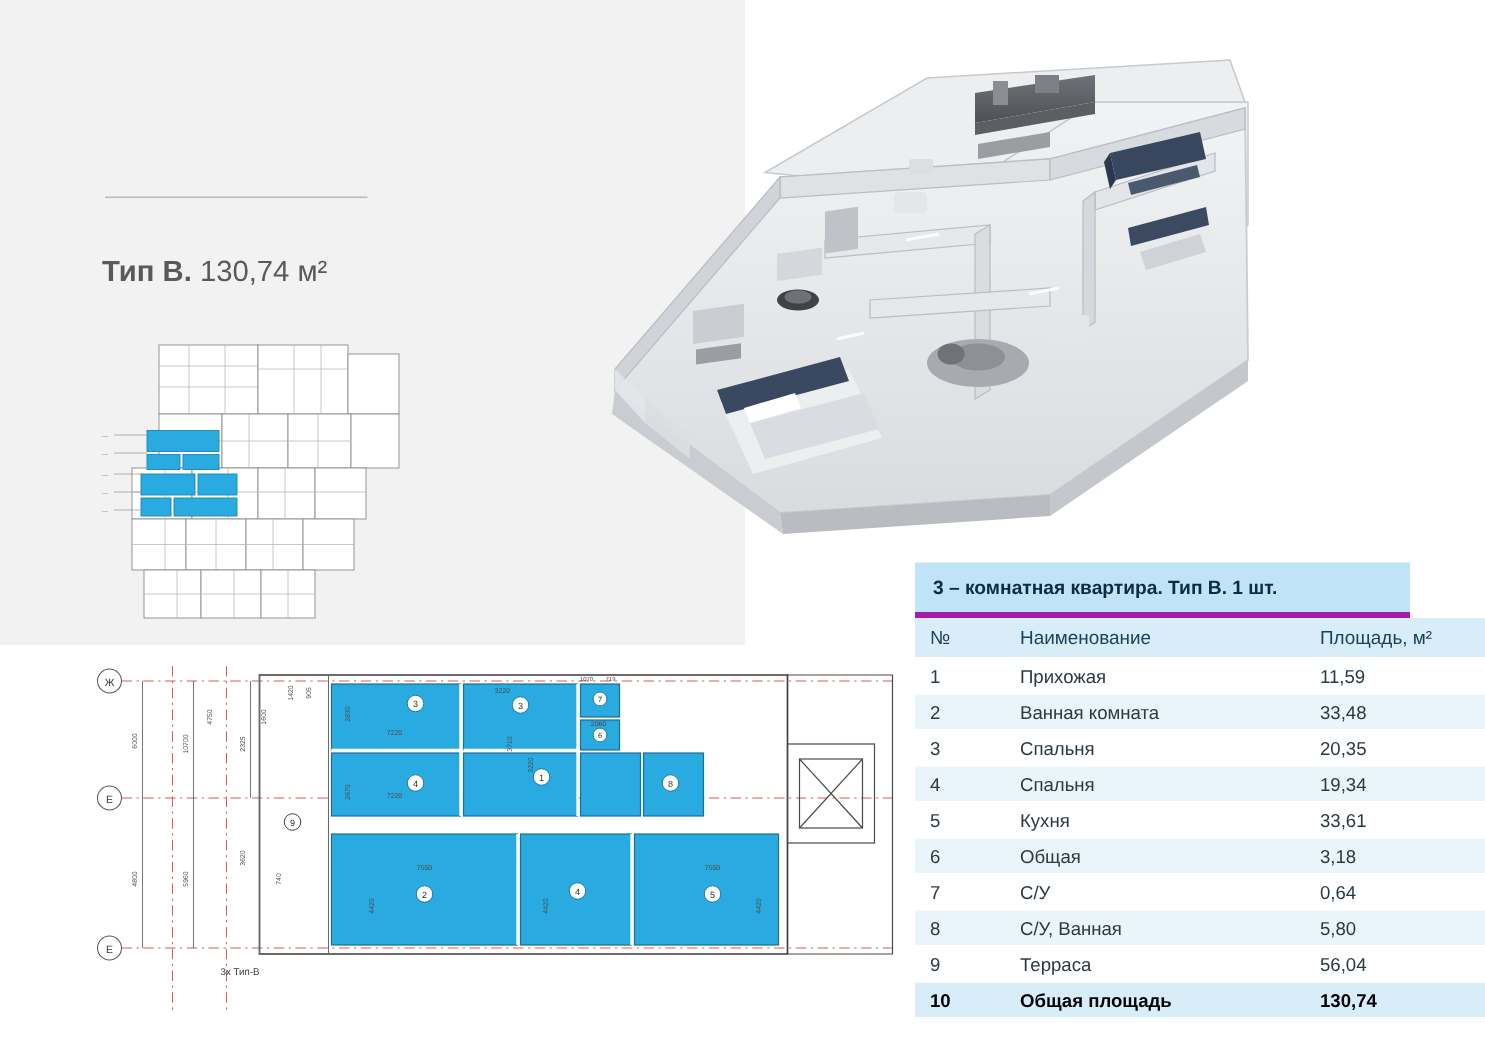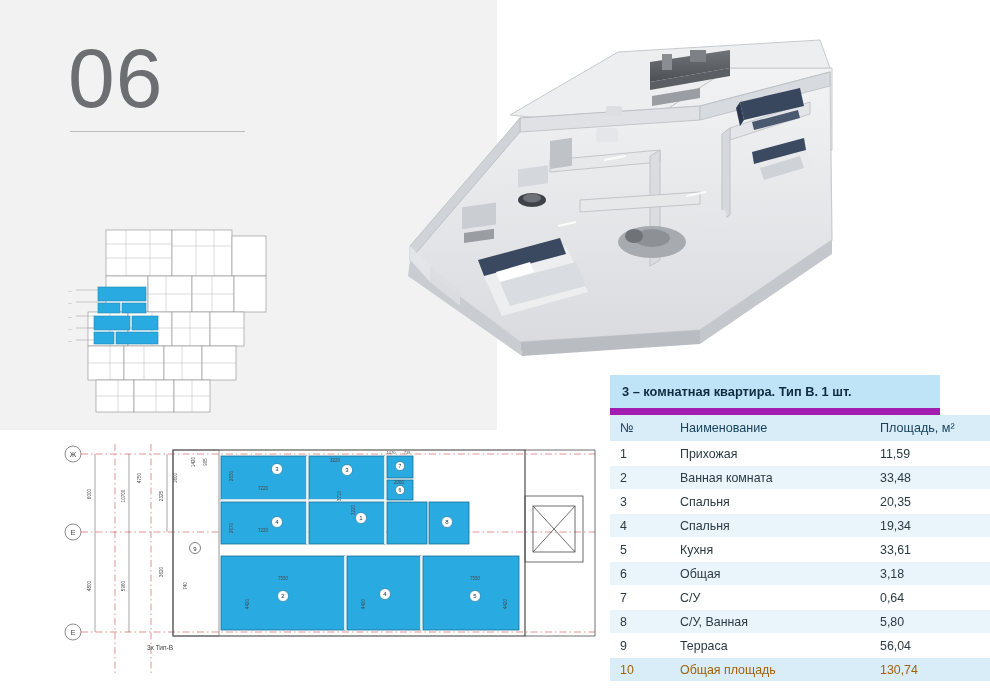--- a/index.html
+++ b/index.html
@@ -72,21 +72,21 @@
   .table-wrap{
     position:absolute;left:610px;top:375px;width:330px;
     font-size:12.5px;color:#2b3a42;
   }
   .tbl-title{
     background:#bfe3f7;
     color:#0d2d3f;
     font-weight:bold;
     font-size:12.8px;
     padding:9px 12px;
-    border-bottom:7px solid #a21caf;
+    border-bottom:4px solid #a21caf;
   }
   table{
     border-collapse:collapse;width:100%;
     table-layout:fixed;
   }
   th{
     background:#d9edf9;
     text-align:left;
     font-weight:normal;
     color:#19435c;
@@ -95,39 +95,42 @@
     border-bottom:1px solid #ffffff;
   }
   td{
     padding:4.5px 10px;
     font-size:12.4px;
     color:#2b3a42;
     border-bottom:1px solid #ffffff;
   }
   tr.odd td{background:#ffffff;}
   tr.even td{background:#eaf4fb;}
-  tr.total td{background:#d9edf9;font-weight:normal;color:#a16207;}
+  tr.total td{background:#d9edf9;font-weight:bold;color:#000000;}
   .c-num{width:40px;}
   .c-name{width:180px;}
   .c-area{width:100px;}
 
   
   .dimtxt{font-family:"Liberation Sans",sans-serif;font-size:4.6px;fill:#4a4a4a;}
 </style>
 </head>
 <body>
 
 <div class="page">
 
   <div class="left-bg"></div>
   <div class="right-bg"></div>
   <div class="left-lower-bg"></div>
 
-  <div class="num">06</div>
   <div class="rule"></div>
+  <div class="title2">
+    <b>Тип B.</b>
+    <span>130,74 м²</span>
+  </div>
 
   <div class="keyplan">
     <svg width="215" height="196" viewBox="0 0 215 196" xmlns="http://www.w3.org/2000/svg">
       <g stroke="#9a9a9a" stroke-width="0.7" fill="#ffffff">
 
         <rect x="40" y="6" width="66" height="46"></rect>
         <rect x="106" y="6" width="60" height="46"></rect>
         <rect x="166" y="12" width="34" height="40"></rect>
         <rect x="40" y="52" width="42" height="36"></rect>
         <rect x="82" y="52" width="44" height="36"></rect>

